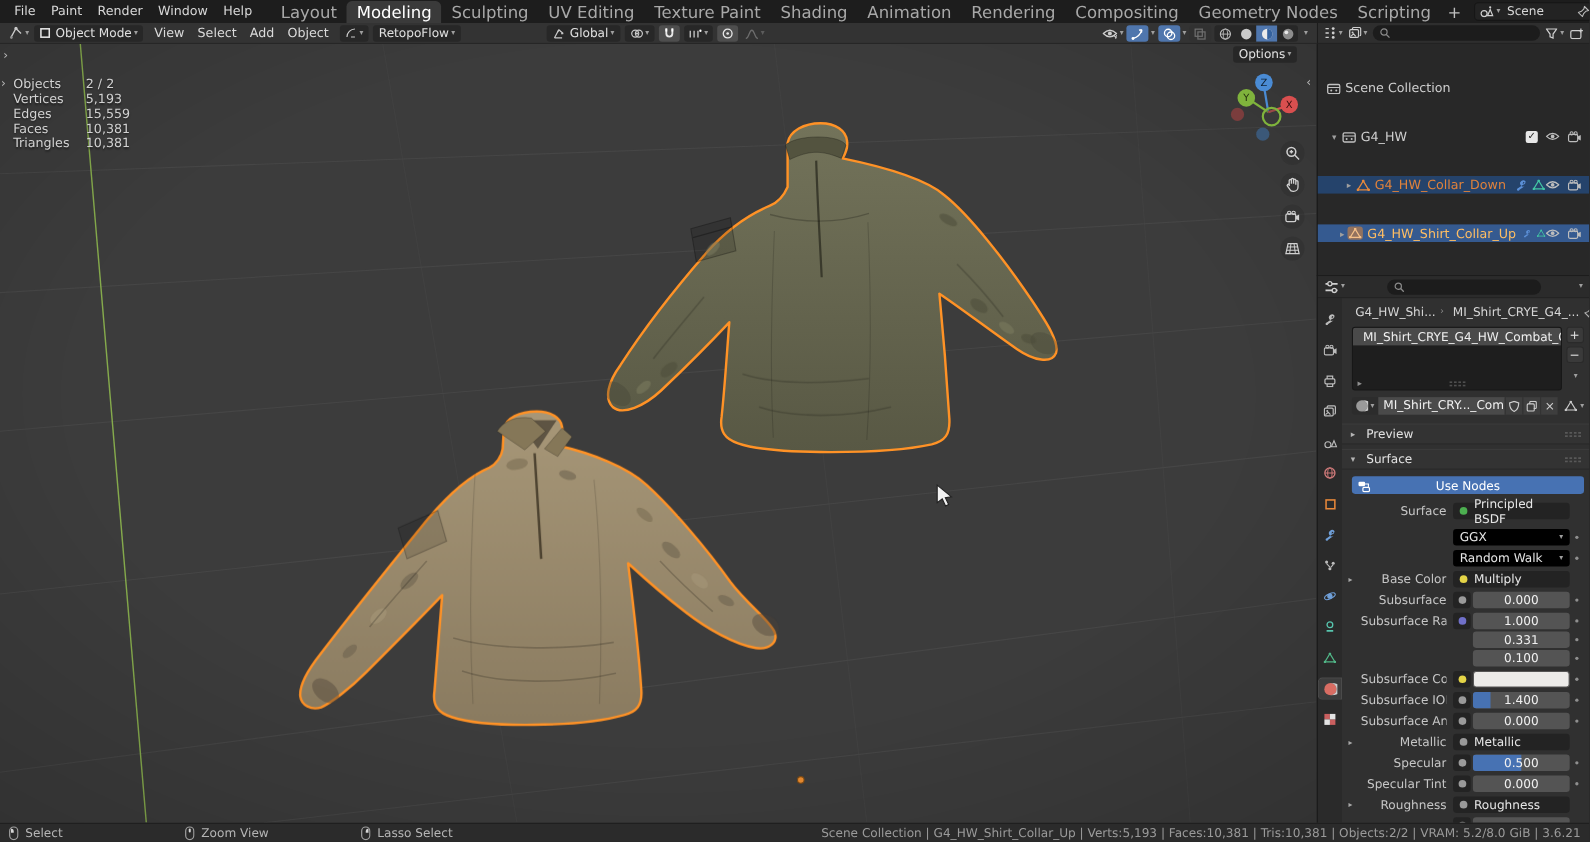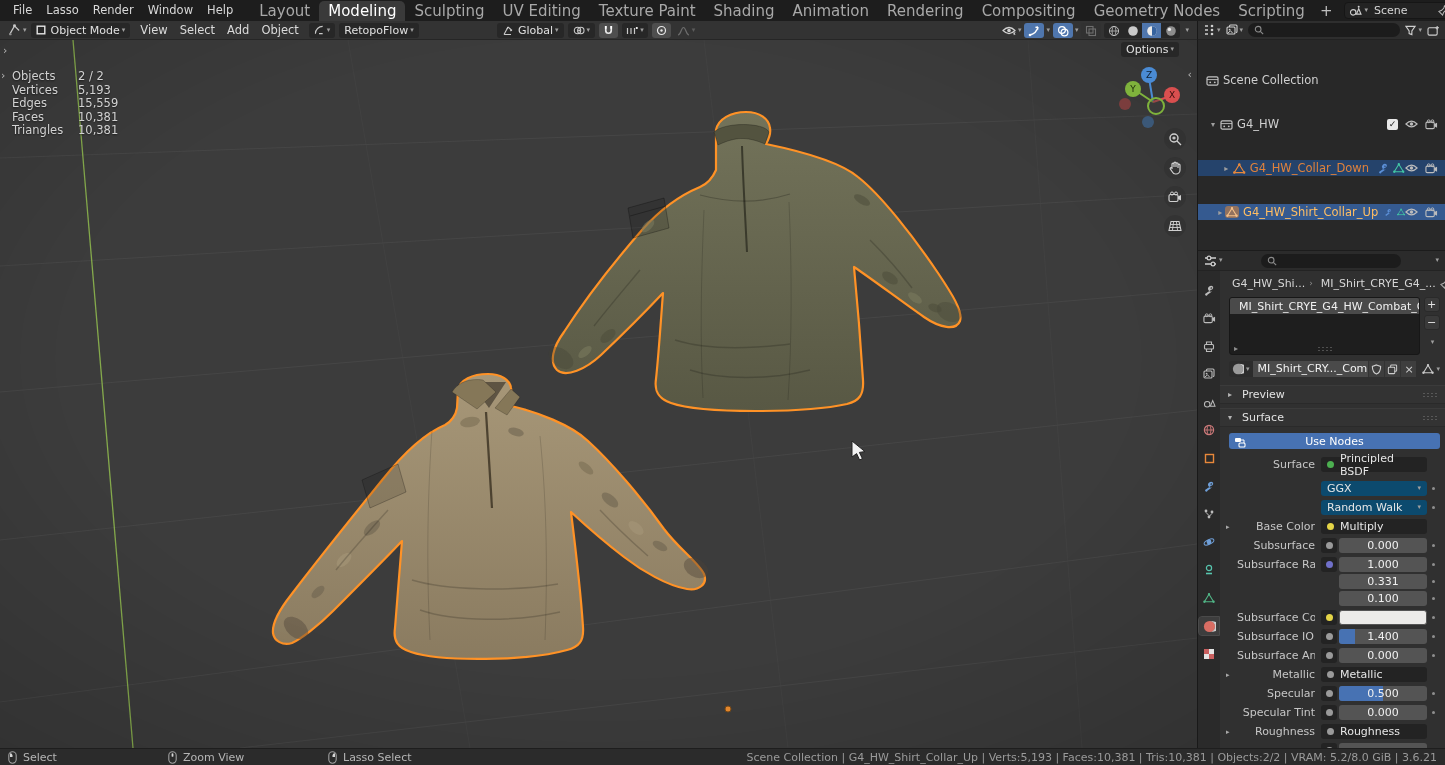--- a/index.html
+++ b/index.html
@@ -115,21 +115,21 @@
   .plabel { flex:0 0 78px; text-align:right; margin-right:6px; color:#c6c6c6; font-size:11px; white-space:nowrap;
     overflow:hidden; }
   .pwrap { flex:1; display:flex; align-items:flex-start; height:15px; }
   .pdec { width:13px; display:flex; justify-content:center; }
   .decdot { width:3px; height:3px; border-radius:50%; background:#8f8f8f; }
   .sockcell { width:16px; height:15px; background:#232323; border-radius:3px; margin-right:2px;
     display:flex; align-items:center; justify-content:center; flex:0 0 16px; }
   .sock { width:7px; height:7px; border-radius:50%; }
   .f-node { flex:1; height:15px; background:#232323; border-radius:3px; display:flex; align-items:center;
     padding:0 6px; gap:6px; color:#e6e6e6; }
-  .f-drop { flex:1; height:15px; background:#0c4a6e; border-radius:3px; display:flex; align-items:center;
+  .f-drop { flex:1; height:15px; background:#000000; border-radius:3px; display:flex; align-items:center;
     padding:0 6px; color:#e6e6e6; }
   .f-drop .chev { margin-left:auto; }
   .f-num { flex:1; height:15px; background:#545454; border-radius:3px; text-align:center; color:#f0f0f0;
     line-height:15px; position:relative; overflow:hidden; }
   .f-num .fill { position:absolute; left:0; top:0; bottom:0; background:#4772b3; }
   .f-num .tx { position:relative; z-index:2; }
   .f-swatch { flex:1; height:15px; background:#ecebe9; border-radius:3px; border:1px solid #555; }
   #usenodes { margin:6px 6px 2px 9px; height:16px; background:#4772b3; border-radius:3px;
     display:flex; align-items:center; justify-content:center; position:relative; color:#fff; }
   #usenodes .ic { position:absolute; left:5px; top:2px; }
@@ -232,21 +232,21 @@
 
 <div id="app">
 
   <div id="topbar">
     <svg class="i" width="16" height="12" viewBox="0 0 20 14">
       <ellipse cx="12" cy="8" rx="7" ry="5.4" fill="#d8d8d8"></ellipse>
       <ellipse cx="13.2" cy="7.4" rx="3" ry="2.4" fill="#1d1d1d"></ellipse>
       <path d="M1 6 L9 2.6 L10.5 5 L3 8 Z" fill="#d8d8d8"></path>
     </svg>
     <span class="menu">File</span>
-    <span class="menu">Lasso</span>
+    <span class="menu">Paint</span>
     <span class="menu">Render</span>
     <span class="menu">Window</span>
     <span class="menu">Help</span>
     <div class="tabs">
       <span class="tab">Layout</span>
       <span class="tab active">Modeling</span>
       <span class="tab">Sculpting</span>
       <span class="tab">UV Editing</span>
       <span class="tab">Texture Paint</span>
       <span class="tab">Shading</span>

